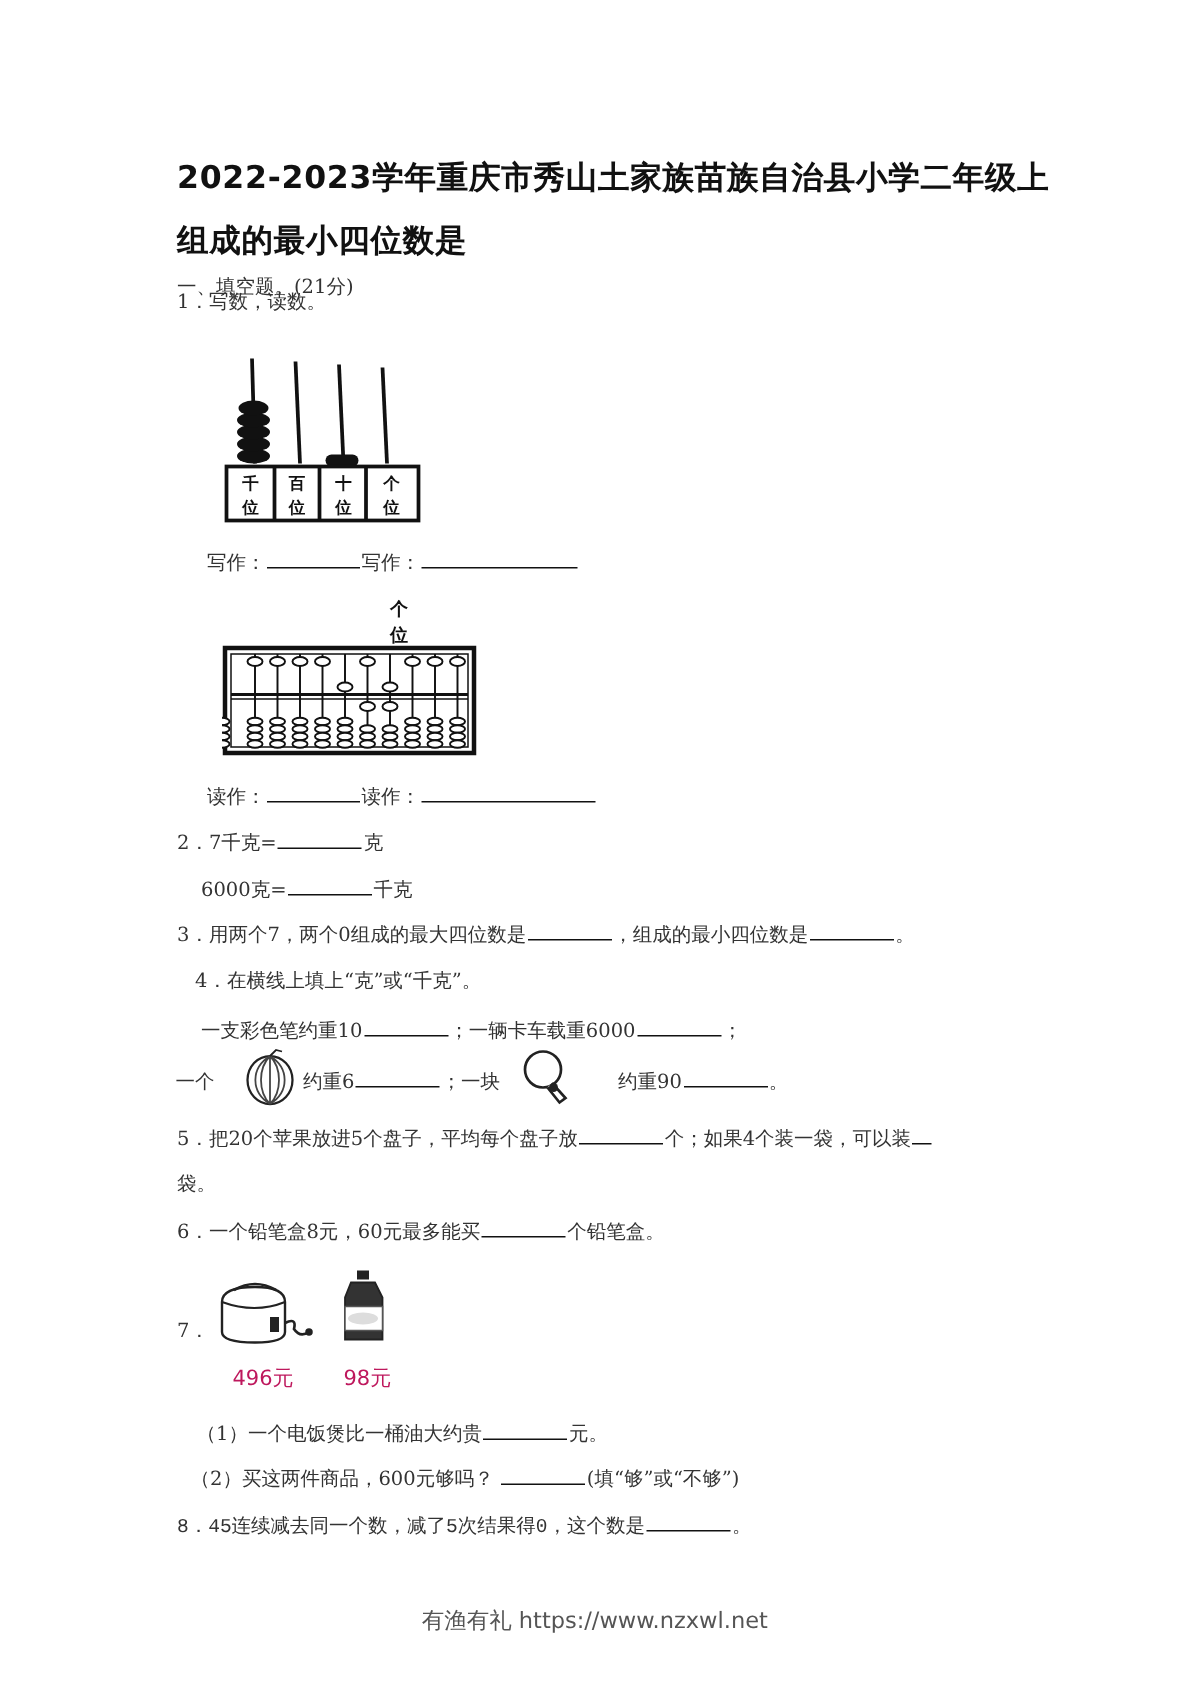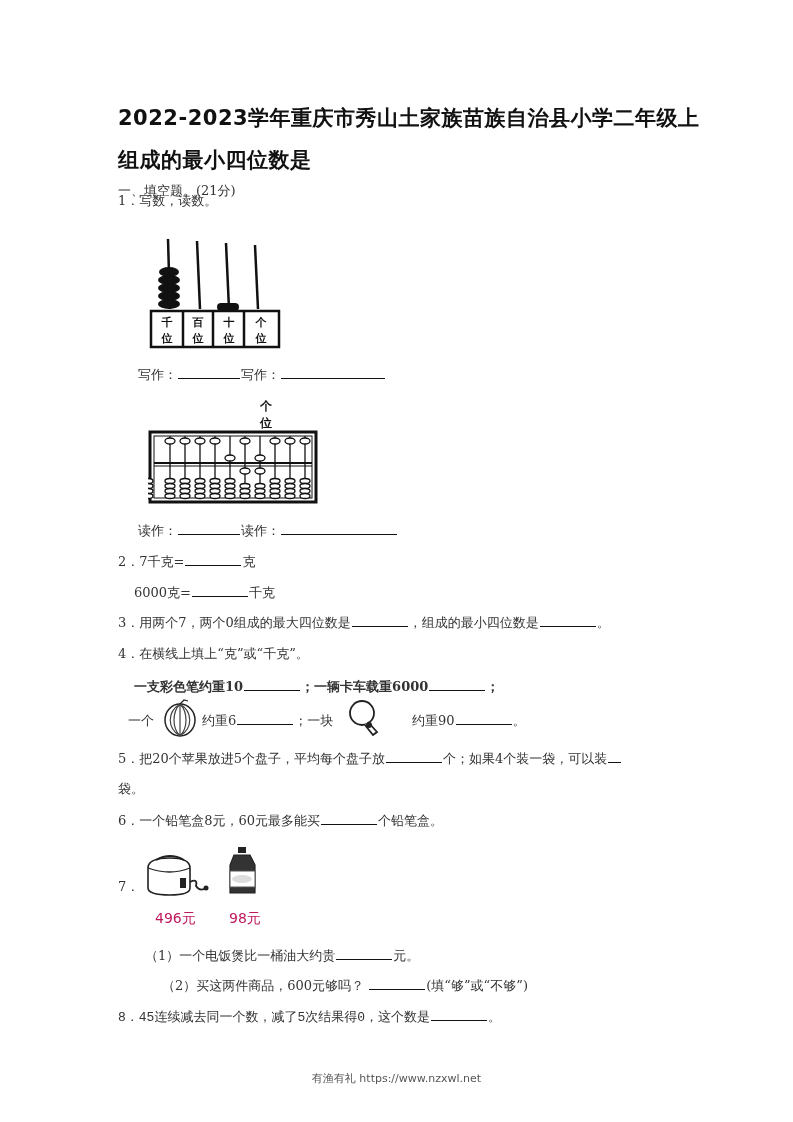--- a/index.html
+++ b/index.html
@@ -3,21 +3,21 @@
 <meta charset="utf-8">
 <style>
   html, body { margin:0; padding:0; background:#ffffff; }
   body { width:793px; height:1122px; position:relative; overflow:hidden;
          font-family:"DejaVu Serif","Liberation Serif",serif; color:#222; }
   .abs { position:absolute; }
   .title { left:118px; font-size:21px; font-weight:bold; font-family:"DejaVu Sans","Liberation Sans",sans-serif; color:#111; letter-spacing:0.5px; white-space:nowrap; }
   .line { font-size:13px; white-space:nowrap; color:#333; }
   .blank { display:inline-block; border-bottom:1px solid #111; height:12px; vertical-align:baseline; margin:0 1px; }
   .price { font-family:"DejaVu Sans","Liberation Sans",sans-serif; font-size:14px; color:#be185d; }
-  .footer { left:0; width:793px; text-align:center; top:1071px; font-family:"DejaVu Sans","Liberation Sans",sans-serif; font-size:11px; color:#555; }
+  .footer { left:0; width:793px; text-align:center; top:1071px; font-family:"DejaVu Sans","Liberation Sans",sans-serif; font-size:15px; color:#555; }
 </style>
 </head>
 <body>
 
 <div class="abs title" style="top:104px;">2022-2023学年重庆市秀山土家族苗族自治县小学二年级上</div>
 <div class="abs title" style="top:146px;">组成的最小四位数是</div>
 <div class="abs line" style="left:118px; top:182px;">一、填空题。(21分)</div>
 
 <div class="abs line" style="left:118px; top:192px;">1．写数，读数。</div>
 
@@ -135,25 +135,25 @@
   <span>2．7千克=</span><span class="blank" style="width:56px;"></span><span>克</span>
 </div>
 <div class="abs line" style="left:134px; top:584px;">
   <span>6000克=</span><span class="blank" style="width:56px;"></span><span>千克</span>
 </div>
 
 <div class="abs line" style="left:118px; top:614px;">
   <span>3．用两个7，两个0组成的最大四位数是</span><span class="blank" style="width:56px;"></span><span>，组成的最小四位数是</span><span class="blank" style="width:56px;"></span><span>。</span>
 </div>
 
-<div class="abs line" style="left:118px; top:645px;">4．在横线上填上“克”或“千克”。</div>
-<div class="abs line" style="left:134px; top:678px;font-weight:bold;">
+<div class="abs line" style="left:130px; top:645px;">4．在横线上填上“克”或“千克”。</div>
+<div class="abs line" style="left:134px; top:678px;">
   <span>一支彩色笔约重10</span><span class="blank" style="width:56px;"></span><span>；一辆卡车载重6000</span><span class="blank" style="width:56px;"></span><span>；</span>
 </div>
-<div class="abs line" style="left:128px; top:712px;">
+<div class="abs line" style="left:117px; top:712px;">
   <span>一个</span>
 </div>
 <div class="abs" style="left:162px; top:698px; width:36px; height:40px;">
   <svg width="36" height="40" viewBox="0 0 36 40">
     <ellipse cx="18" cy="22" rx="15" ry="16" fill="#fff" stroke="#222" stroke-width="1.5"></ellipse>
     <path d="M18 6 C10 14 10 30 18 38 M18 6 C26 14 26 30 18 38 M18 6 L18 38 M18 6 C5 14 5 30 18 38 M18 6 C31 14 31 30 18 38" fill="none" stroke="#444" stroke-width="1.2"></path>
     <path d="M18 6 L22 2 L26 3" fill="none" stroke="#222" stroke-width="1.2"></path>
   </svg>
 </div>
 <div class="abs line" style="left:202px; top:712px;">
@@ -193,24 +193,24 @@
 <div class="abs" style="left:225px; top:845px; width:36px; height:54px;">
   <svg width="36" height="54" viewBox="0 0 36 54">
     <rect x="13" y="2" width="8" height="6" fill="#222"></rect>
     <path d="M9 10 L25 10 L30 20 L30 48 L5 48 L5 20 Z" fill="#333" stroke="#222" stroke-width="1.2"></path>
     <rect x="5" y="26" width="25" height="16" fill="#fff" stroke="#555" stroke-width="1"></rect>
     <ellipse cx="17" cy="34" rx="10" ry="4" fill="#ddd"></ellipse>
   </svg>
 </div>
 <div class="abs price" style="left:155px; top:910px;">496元</div>
 <div class="abs price" style="left:229px; top:910px;">98元</div>
-<div class="abs line" style="left:145px; top:947px;text-align:center;">
+<div class="abs line" style="left:131px; top:947px;text-align:center;">
   <span>（1）一个电饭煲比一桶油大约贵</span><span class="blank" style="width:56px;"></span><span>元。</span>
 </div>
-<div class="abs line" style="left:162px; top:977px;">
+<div class="abs line" style="left:127px; top:977px;">
   <span>（2）买这两件商品，600元够吗？</span> <span class="blank" style="width:56px;"></span><span>(填“够”或“不够”)</span>
 </div>
 
 <div class="abs line" style="left:118px; top:1008px;font-family:Liberation Mono, monospace;">
   <span>8．45连续减去同一个数，减了5次结果得0，这个数是</span><span class="blank" style="width:56px;"></span><span>。</span>
 </div>
 
 <div class="abs footer">有渔有礼 https://www.nzxwl.net</div>
 
 </body></html>

